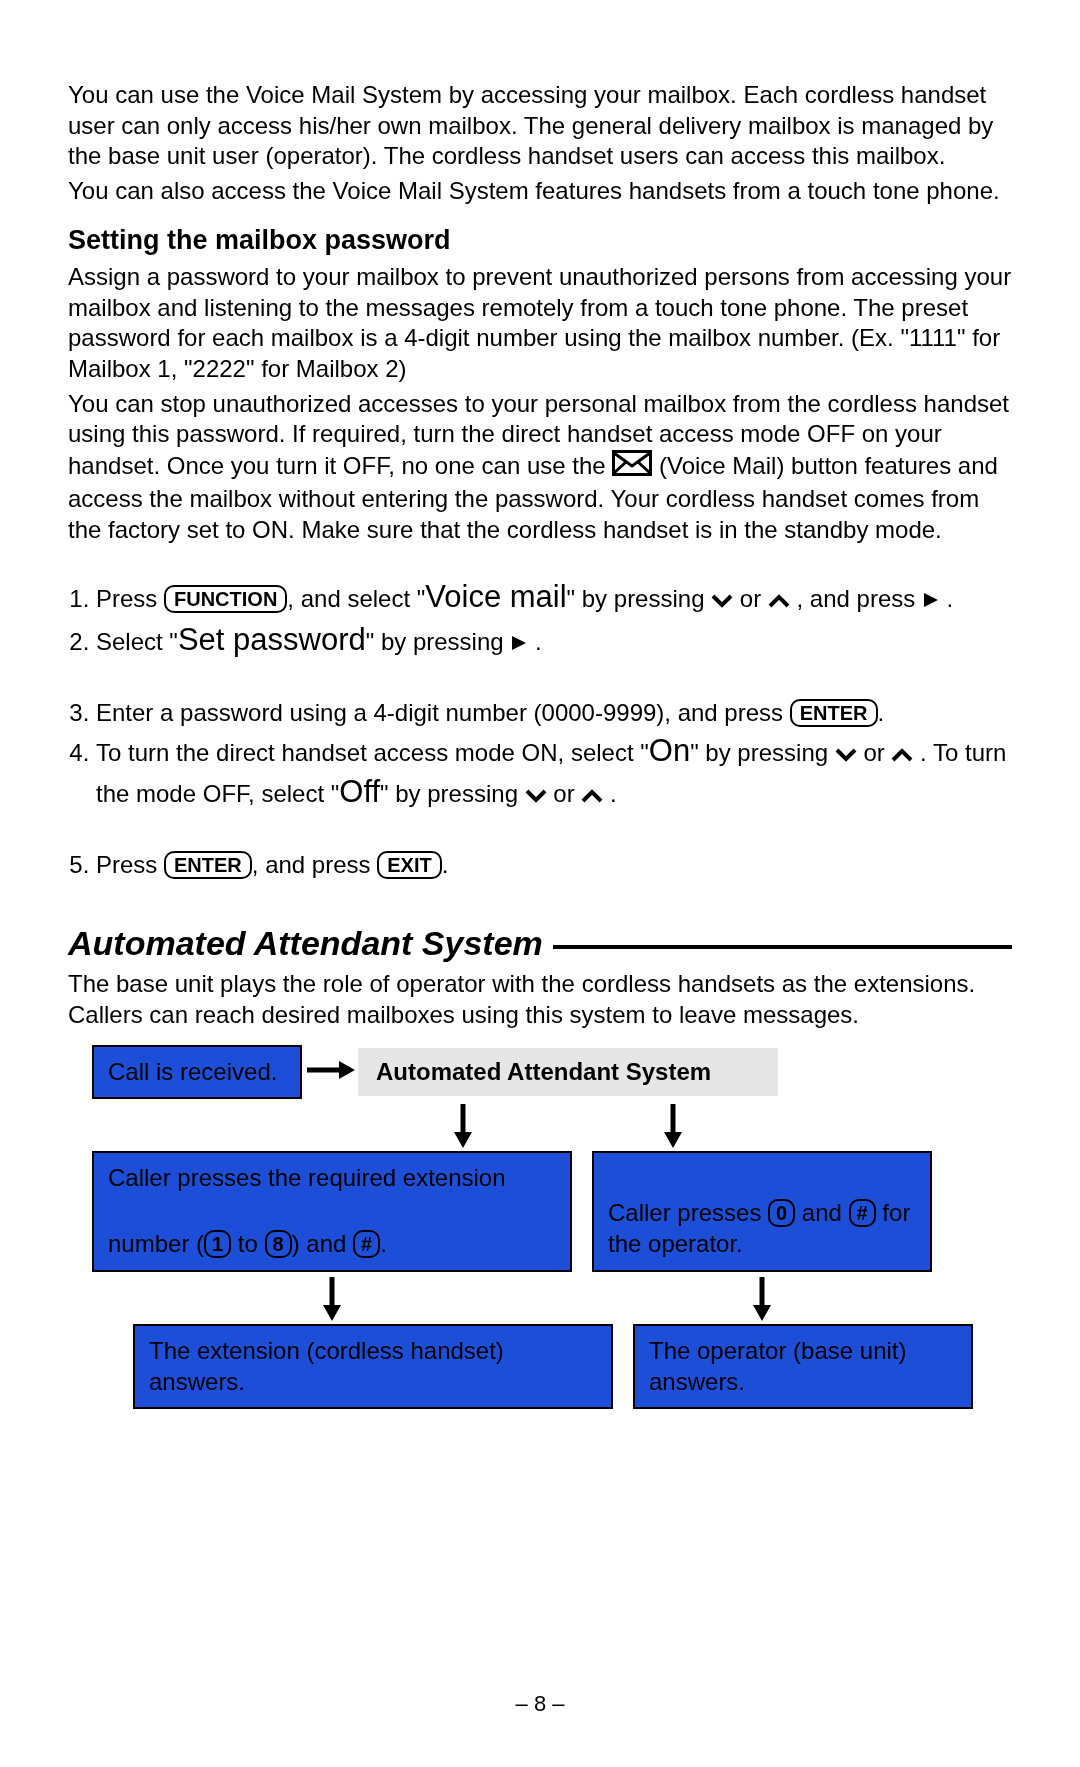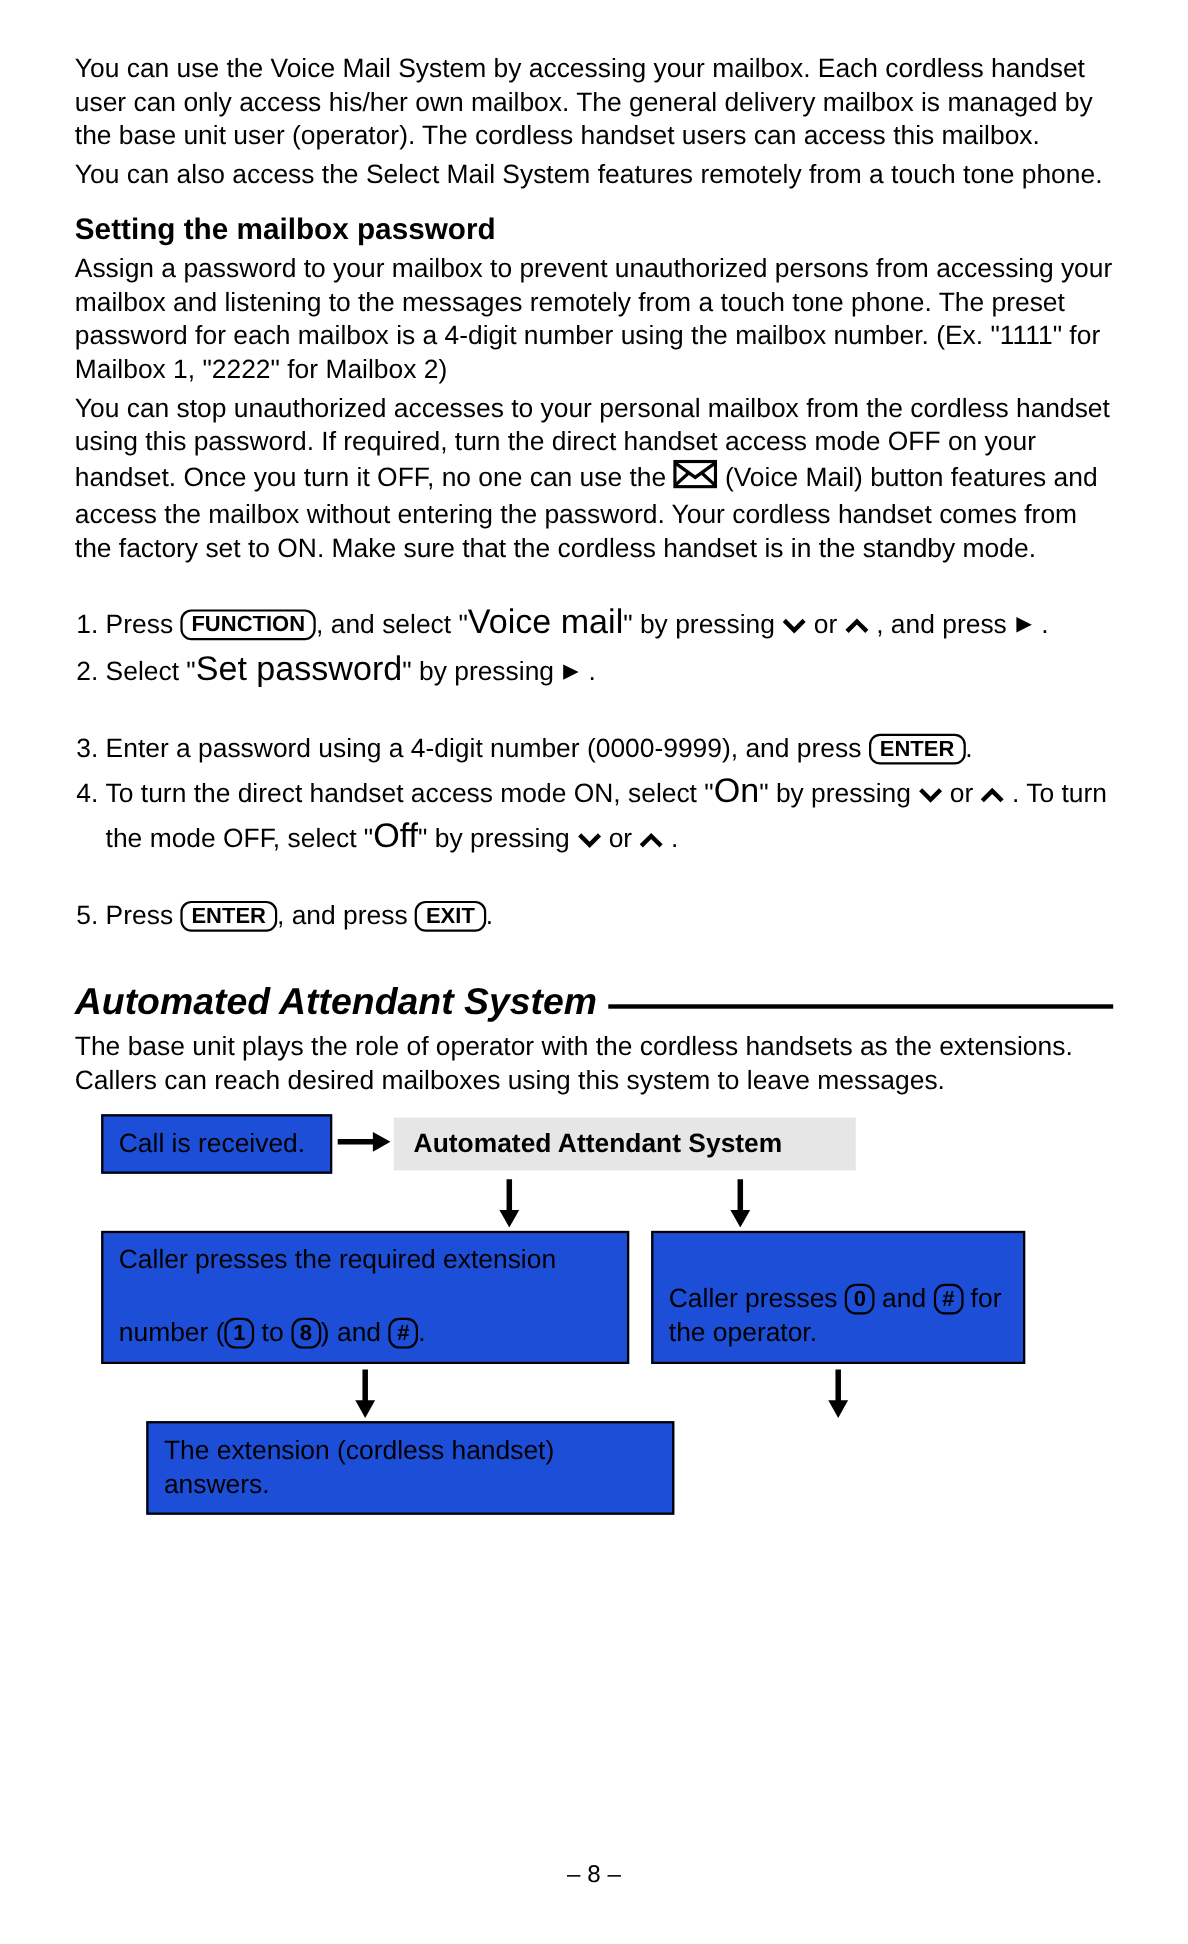--- a/index.html
+++ b/index.html
@@ -6,21 +6,21 @@
     margin: 0;
     padding: 0;
     background: #fff;
     font-family: Arial, Helvetica, sans-serif;
     color: #000;
   }
   .page {
     width: 1080px;
     height: 1767px;
     box-sizing: border-box;
-    padding: 48px 68px 40px 68px;
+    padding: 80px 68px 40px 68px;
     position: relative;
   }
   p {
     margin: 0 0 4px 0;
     font-size: 24px;
     line-height: 1.28;
   }
   .h2 {
     font-weight: bold;
     font-size: 27px;
@@ -113,21 +113,21 @@
     font-size: 22px;
   }
   svg { display: inline-block; }
 </style>
 </head>
 <body>
 
 <div class="page">
 
   <p>You can use the Voice Mail System by accessing your mailbox. Each cordless handset user can only access his/her own mailbox. The general delivery mailbox is managed by the base unit user (operator). The cordless handset users can access this mailbox.</p>
-  <p>You can also access the Select Mail System features remotely from a touch tone phone.</p>
+  <p>You can also access the Voice Mail System features handsets from a touch tone phone.</p>
 
   <div class="h2">Setting the mailbox password</div>
   <p>Assign a password to your mailbox to prevent unauthorized persons from accessing your mailbox and listening to the messages remotely from a touch tone phone. The preset password for each mailbox is a 4-digit number using the mailbox number. (Ex. "1111" for Mailbox 1, "2222" for Mailbox 2)</p>
   <p>
     <span>You can stop unauthorized accesses to your personal mailbox from the cordless handset using this password. If required, turn the direct handset access mode OFF on your handset. Once you turn it OFF, no one can use the </span>
     <span class="icon">
       <svg width="40" height="26" viewBox="0 0 40 26">
           <rect x="1.5" y="1.5" width="37" height="23" fill="none" stroke="#000" stroke-width="3"></rect>
           <path d="M2 3 L20 16 L38 3" fill="none" stroke="#000" stroke-width="3"></path>
           <path d="M2 23 L14 12 M38 23 L26 12" fill="none" stroke="#000" stroke-width="3"></path>
@@ -243,18 +243,19 @@
       <div class="arrow-down" style="width:340px;">
         <svg width="22" height="46" viewBox="0 0 22 46">
             <line x1="11" y1="2" x2="11" y2="32" stroke="#000" stroke-width="5"></line>
             <polygon points="2,30 20,30 11,46" fill="#000"></polygon>
           </svg>
       </div>
     </div>
 
     <div class="row" style="gap:20px;">
       <div class="box" style="width:480px;margin-left:41px;">The extension (cordless handset) answers.</div>
+      <div class="box" style="width:340px;">The operator (base unit) answers.</div>
     </div>
 
   </div>
 
   <div class="pagefoot">– 8 –</div>
 </div>
 
 </body></html>

